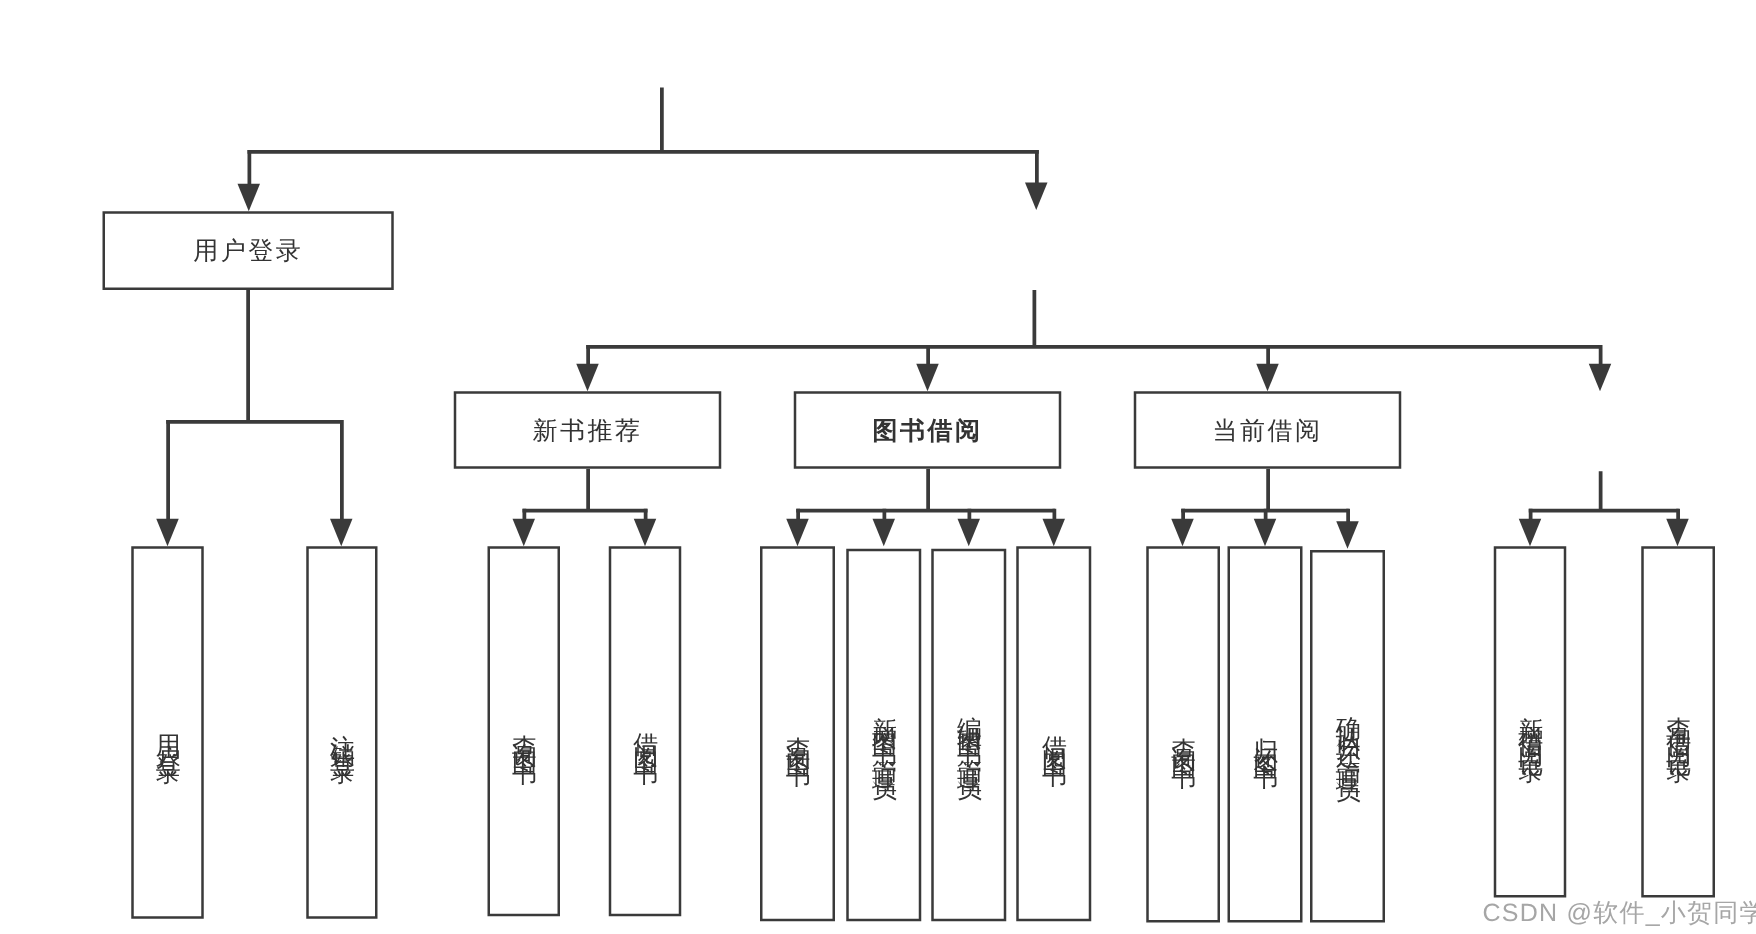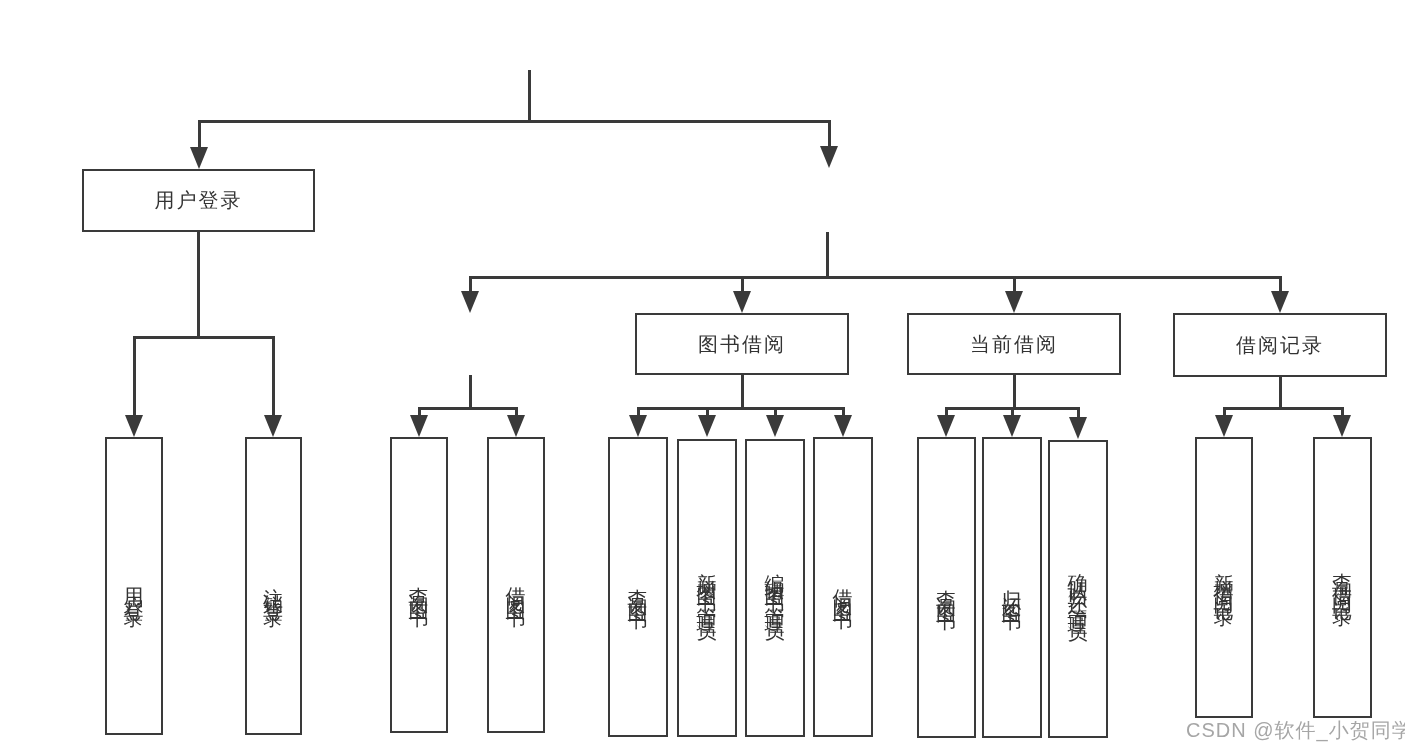--- a/index.html
+++ b/index.html
@@ -33,21 +33,21 @@
     text-orientation: mixed;
     letter-spacing: 7px;
     white-space: normal;
     line-height: 1;
   }
   
   .b-root   { left: 13px;   top: 12px;  width: 1007px; height: 58px; border-width: 3px; }
   .b-ul     { left: 82px;   top: 169px; width: 233px;  height: 63px; }
   .b-bm     { left: 712px;  top: 168px; width: 231px;  height: 64px; }
   .b-nbr    { left: 363px;  top: 313px; width: 214px;  height: 62px; }
-  .b-bb     { left: 635px;  top: 313px; width: 214px;  height: 62px; }
+  .b-bb     { left: 635px;  top: 313px; width: 214px;  height: 62px; font-weight: bold; }
   .b-cb     { left: 907px;  top: 313px; width: 214px;  height: 62px; text-align: center; }
   .b-br     { left: 1173px; top: 313px; width: 214px;  height: 64px; }
   .b-ul1    { left: 105px;  top: 437px; width: 58px;   height: 298px; }
   .b-ul2    { left: 245px;  top: 437px; width: 57px;   height: 298px; }
   .b-nbr1   { left: 390px;  top: 437px; width: 58px;   height: 296px; }
   .b-nbr2   { left: 487px;  top: 437px; width: 58px;   height: 296px; }
   .b-bb1    { left: 608px;  top: 437px; width: 60px;   height: 300px; }
   .b-bb2    { left: 677px;  top: 439px; width: 60px;   height: 298px; }
   .b-bb3    { left: 745px;  top: 439px; width: 60px;   height: 298px; }
   .b-bb4    { left: 813px;  top: 437px; width: 60px;   height: 300px; }
@@ -143,29 +143,29 @@
   <div class="vline" style="left:1223px; top:407px; height:11px;"></div>
   <div class="arrow" style="left:1215px; top:415px;"></div>
   <div class="vline" style="left:1341px; top:407px; height:11px;"></div>
   <div class="arrow" style="left:1333px; top:415px;"></div>
 
 
   <div class="node b-ul">
     <span class="lbl">用户登录</span>
   </div>
 
+  <div class="node b-nbr">
+    <span class="lbl">新书推荐</span>
+  </div>
   <div class="node b-bb">
     <span class="lbl">图书借阅</span>
   </div>
   <div class="node b-cb">
     <span class="lbl">当前借阅</span>
   </div>
-  <div class="node b-br">
-    <span class="lbl">借阅记录</span>
-  </div>
 
   <div class="node vnode b-ul1">
     <span class="lbl">用户登录</span>
   </div>
   <div class="node vnode b-ul2">
     <span class="lbl">注销登录</span>
   </div>
 
   <div class="node vnode b-nbr1">
     <span class="lbl">查询图书</span>

